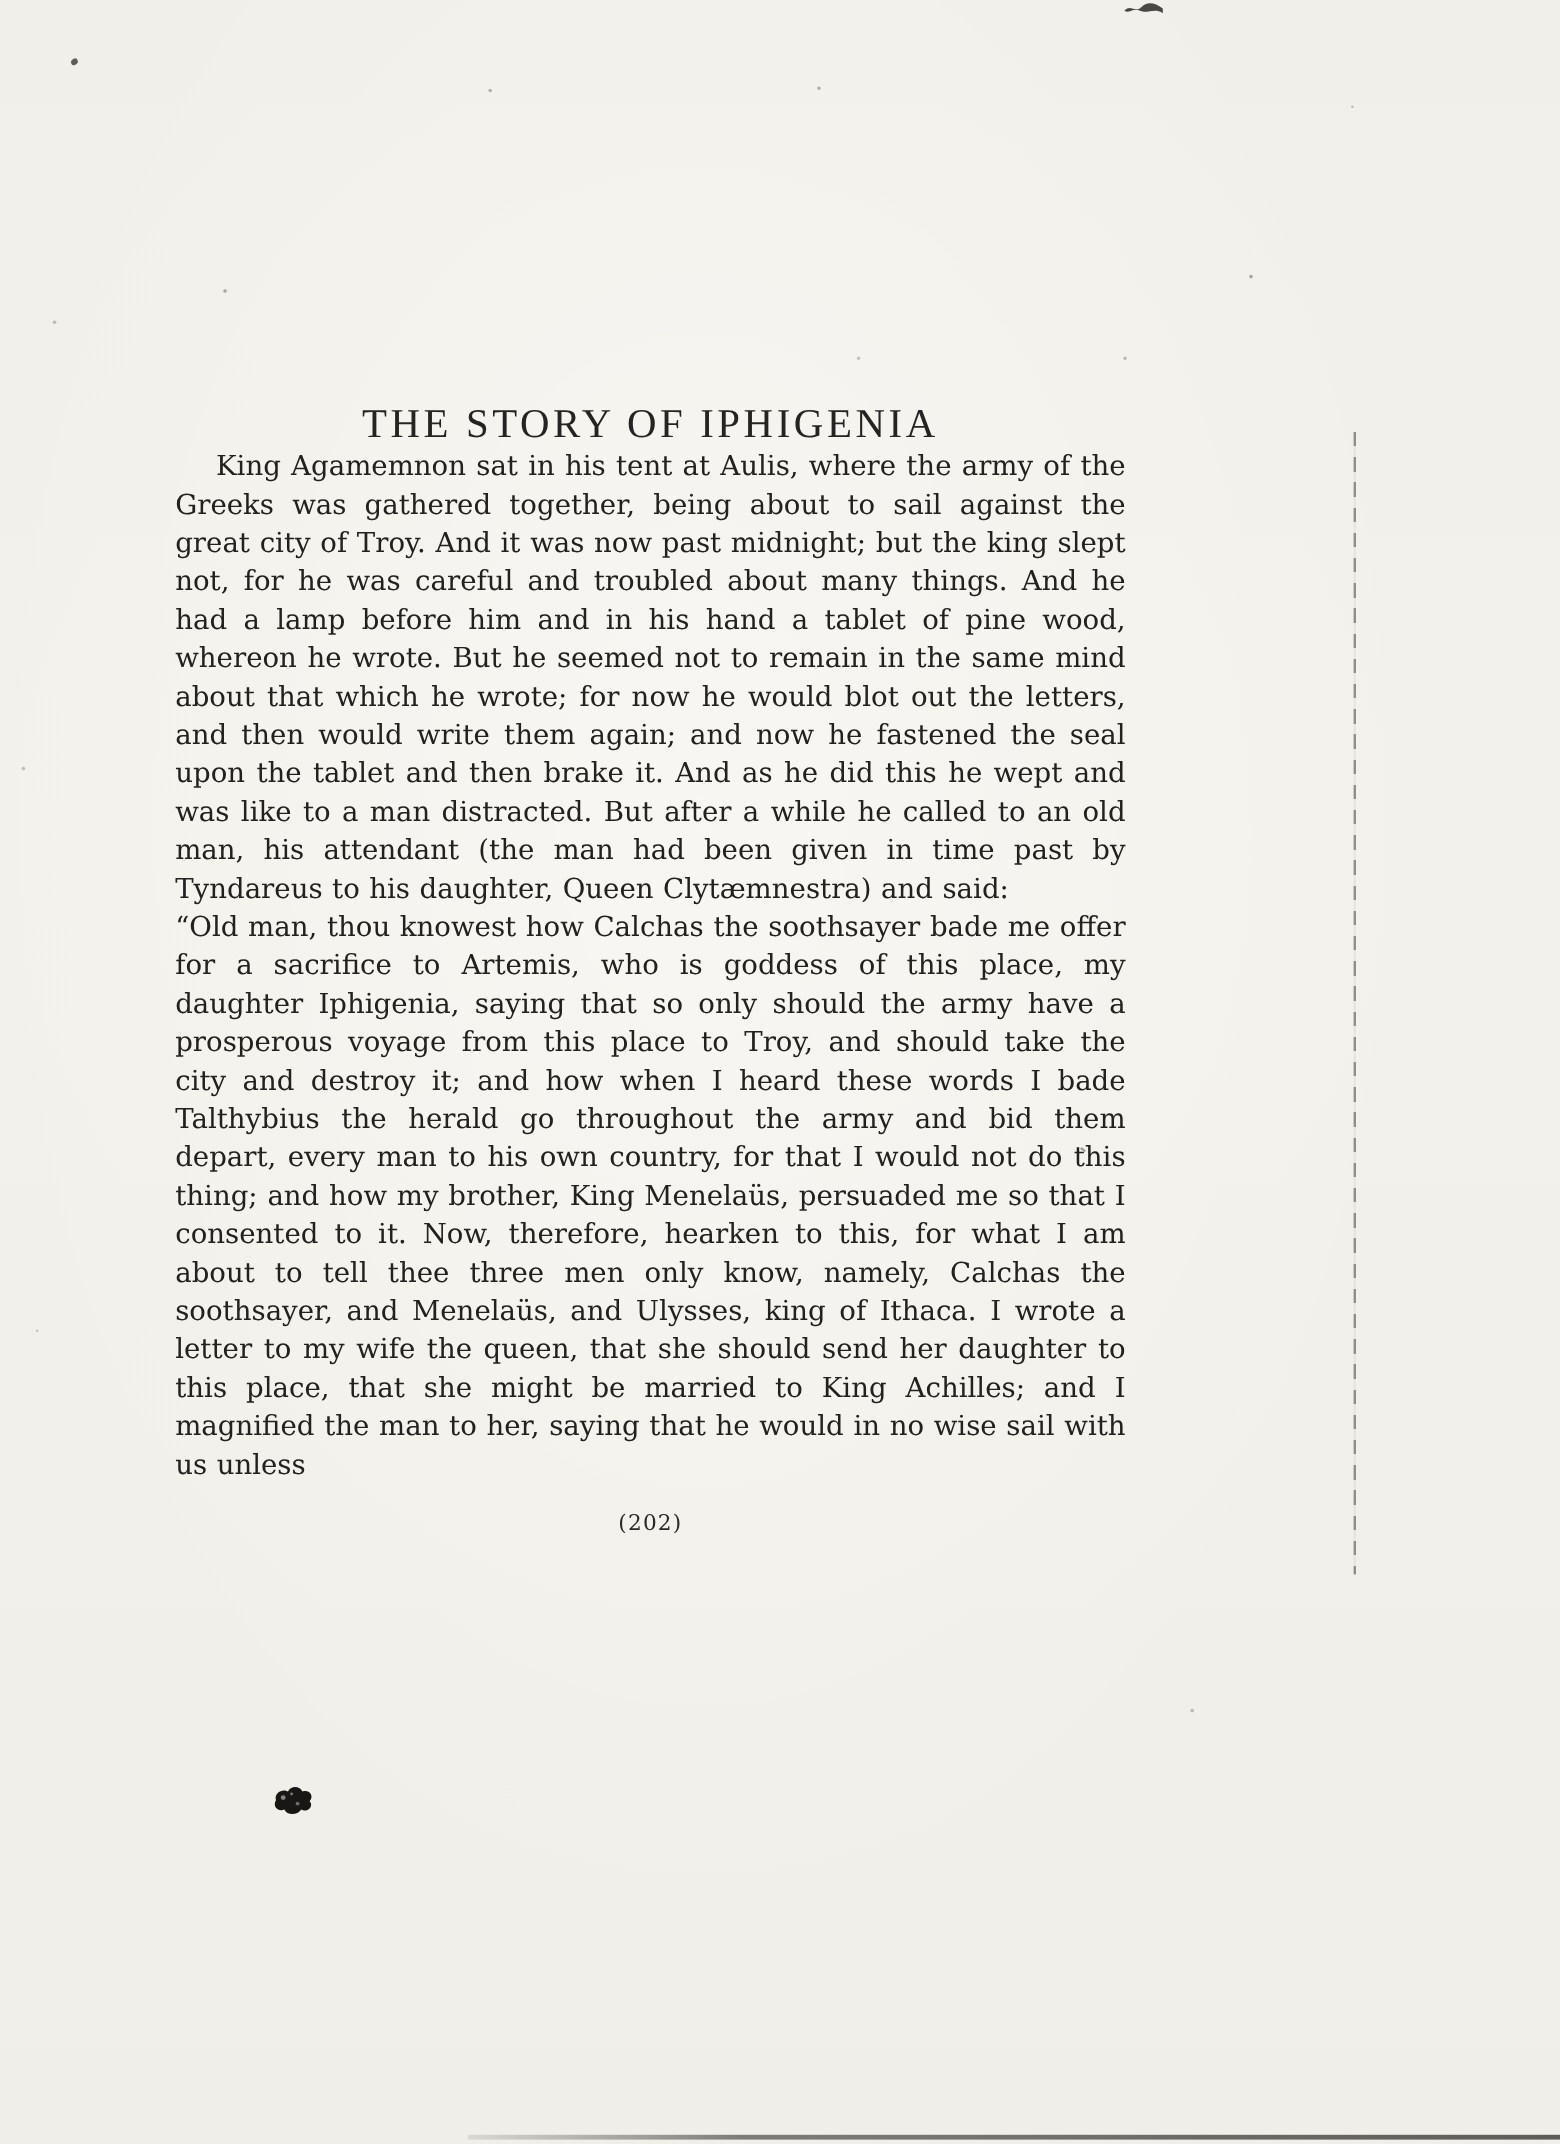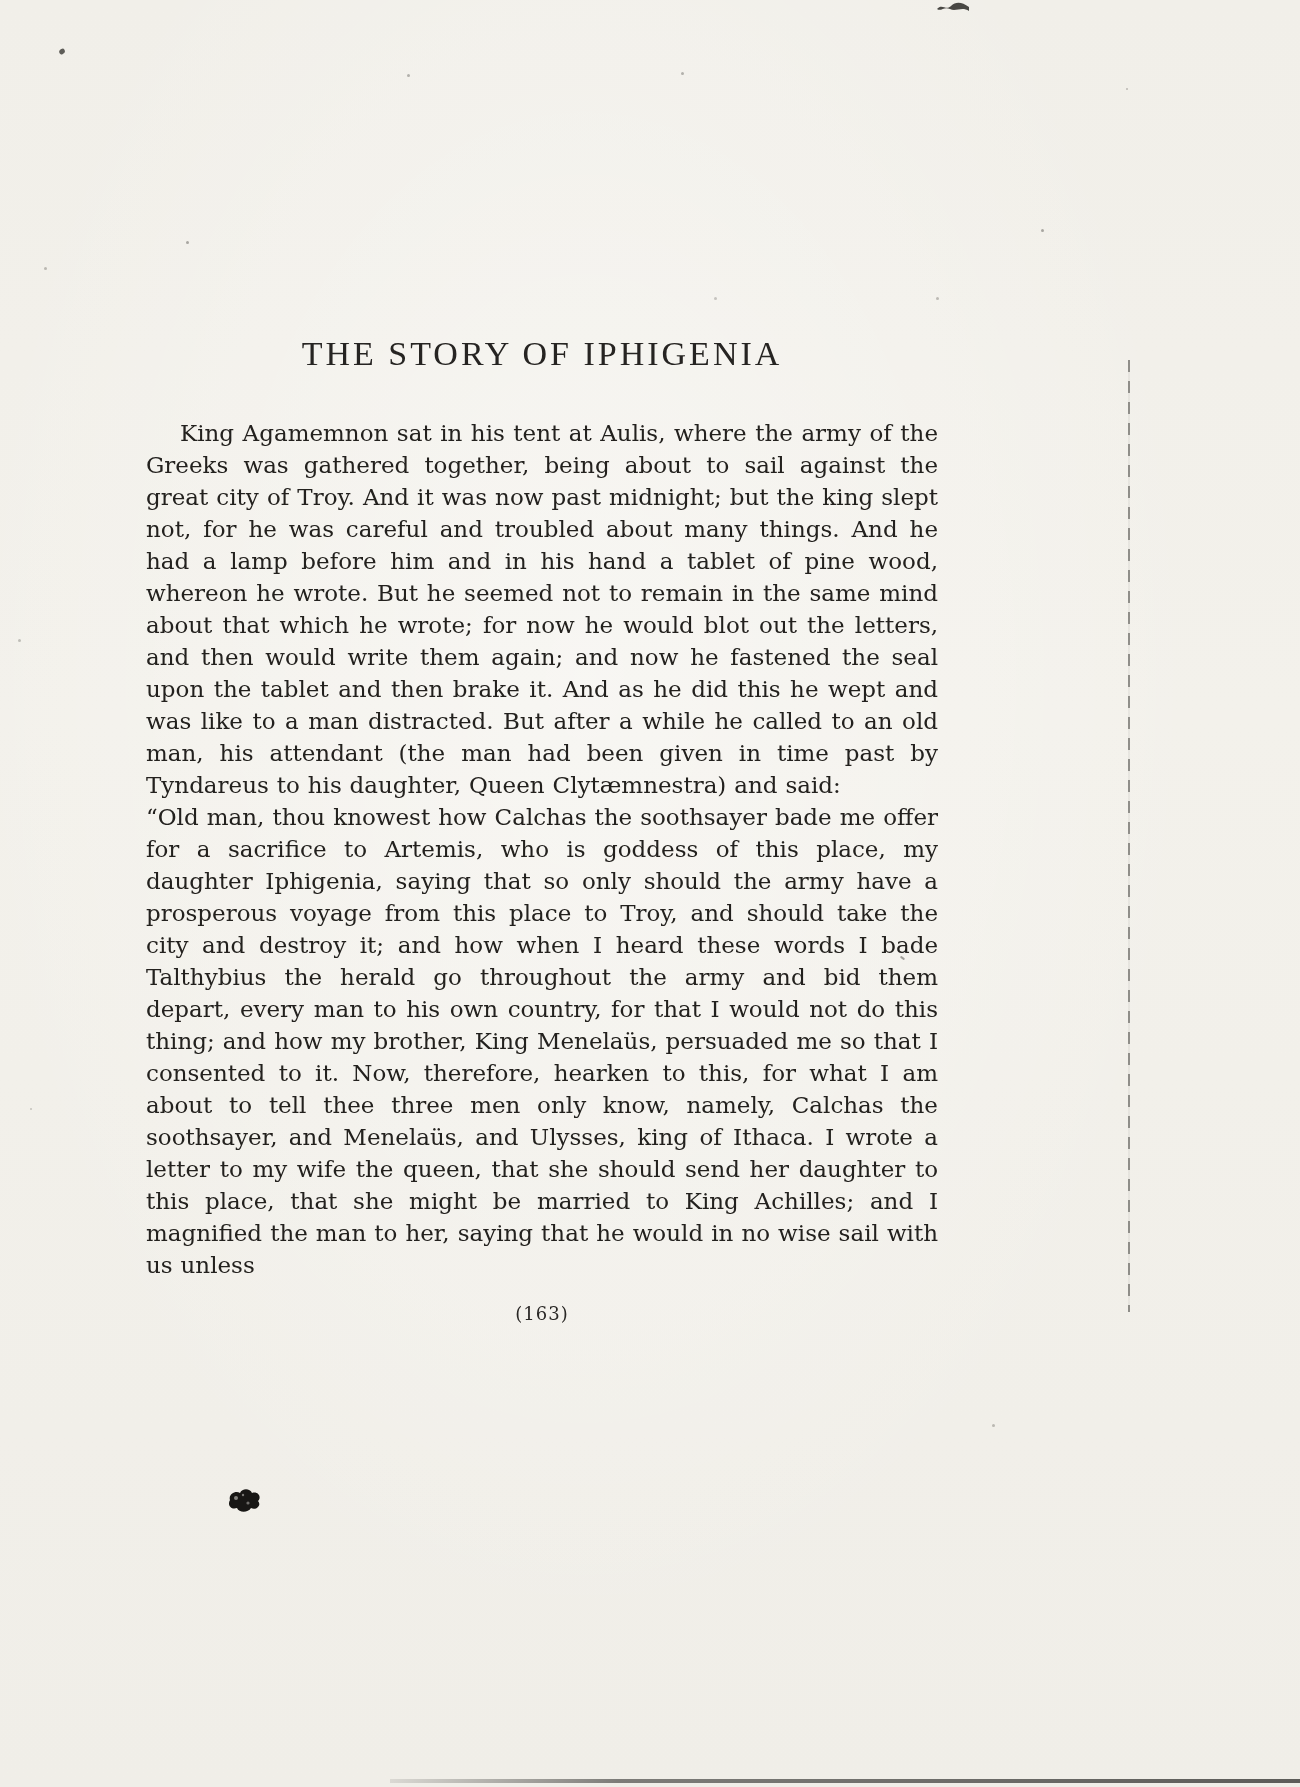--- a/index.html
+++ b/index.html
@@ -28,21 +28,21 @@
     padding-top: 335px;
     text-align: center;
     font-size: 34px;
     font-weight: normal;
     letter-spacing: 3px;
     color: #262422;
     white-space: nowrap;
     font-family: Liberation Serif, serif;
   }
 
-  .body-copy { margin-top: 44px; }
+  .body-copy { }
 
   .para {
     margin: 0;
     font-size: 23px;
     line-height: 32px;
     text-align: justify;
     color: #23211e;
     word-spacing: 0.6px;
   }
   .para.indent { text-indent: 34px; }
@@ -98,21 +98,21 @@
 <body>
 
 <div class="text-block">
   <h1 class="title">THE STORY OF IPHIGENIA</h1>
 
   <div class="body-copy">
     <p class="para indent">King Agamemnon sat in his tent at Aulis, where the army of the Greeks was gathered together, being about to sail against the great city of Troy. And it was now past midnight; but the king slept not, for he was careful and troubled about many things. And he had a lamp before him and in his hand a tablet of pine wood, whereon he wrote. But he seemed not to remain in the same mind about that which he wrote; for now he would blot out the letters, and then would write them again; and now he fastened the seal upon the tablet and then brake it. And as he did this he wept and was like to a man distracted. But after a while he called to an old man, his attendant (the man had been given in time past by Tyndareus to his daughter, Queen Clytæmnestra) and said:</p>
     <p class="para">“Old man, thou knowest how Calchas the soothsayer bade me offer for a sacrifice to Artemis, who is goddess of this place, my daughter Iphigenia, saying that so only should the army have a prosperous voyage from this place to Troy, and should take the city and destroy it; and how when I heard these words I bade Talthybius the herald go throughout the army and bid them depart, every man to his own country, for that I would not do this thing; and how my brother, King Menelaüs, persuaded me so that I consented to it. Now, therefore, hearken to this, for what I am about to tell thee three men only know, namely, Calchas the soothsayer, and Menelaüs, and Ulysses, king of Ithaca. I wrote a letter to my wife the queen, that she should send her daughter to this place, that she might be married to King Achilles; and I magnified the man to her, saying that he would in no wise sail with us unless</p>
   </div>
 
-  <div class="page-number">(163)</div>
+  <div class="page-number">(202)</div>
 </div>
 
 <div class="artifact corner-mark">
   <svg width="34" height="14" viewBox="0 0 34 14" aria-hidden="true">
     <path d="M1 8 C6 2, 10 10, 15 5 S26 1, 33 6 L33 10 C26 5, 20 11, 14 8 S5 11, 1 8 Z" fill="#2b2a27" opacity="0.85"></path>
   </svg>
 </div>
 
 <div class="artifact ink-blot">
   <svg width="40" height="28" viewBox="0 0 40 28" aria-hidden="true">

